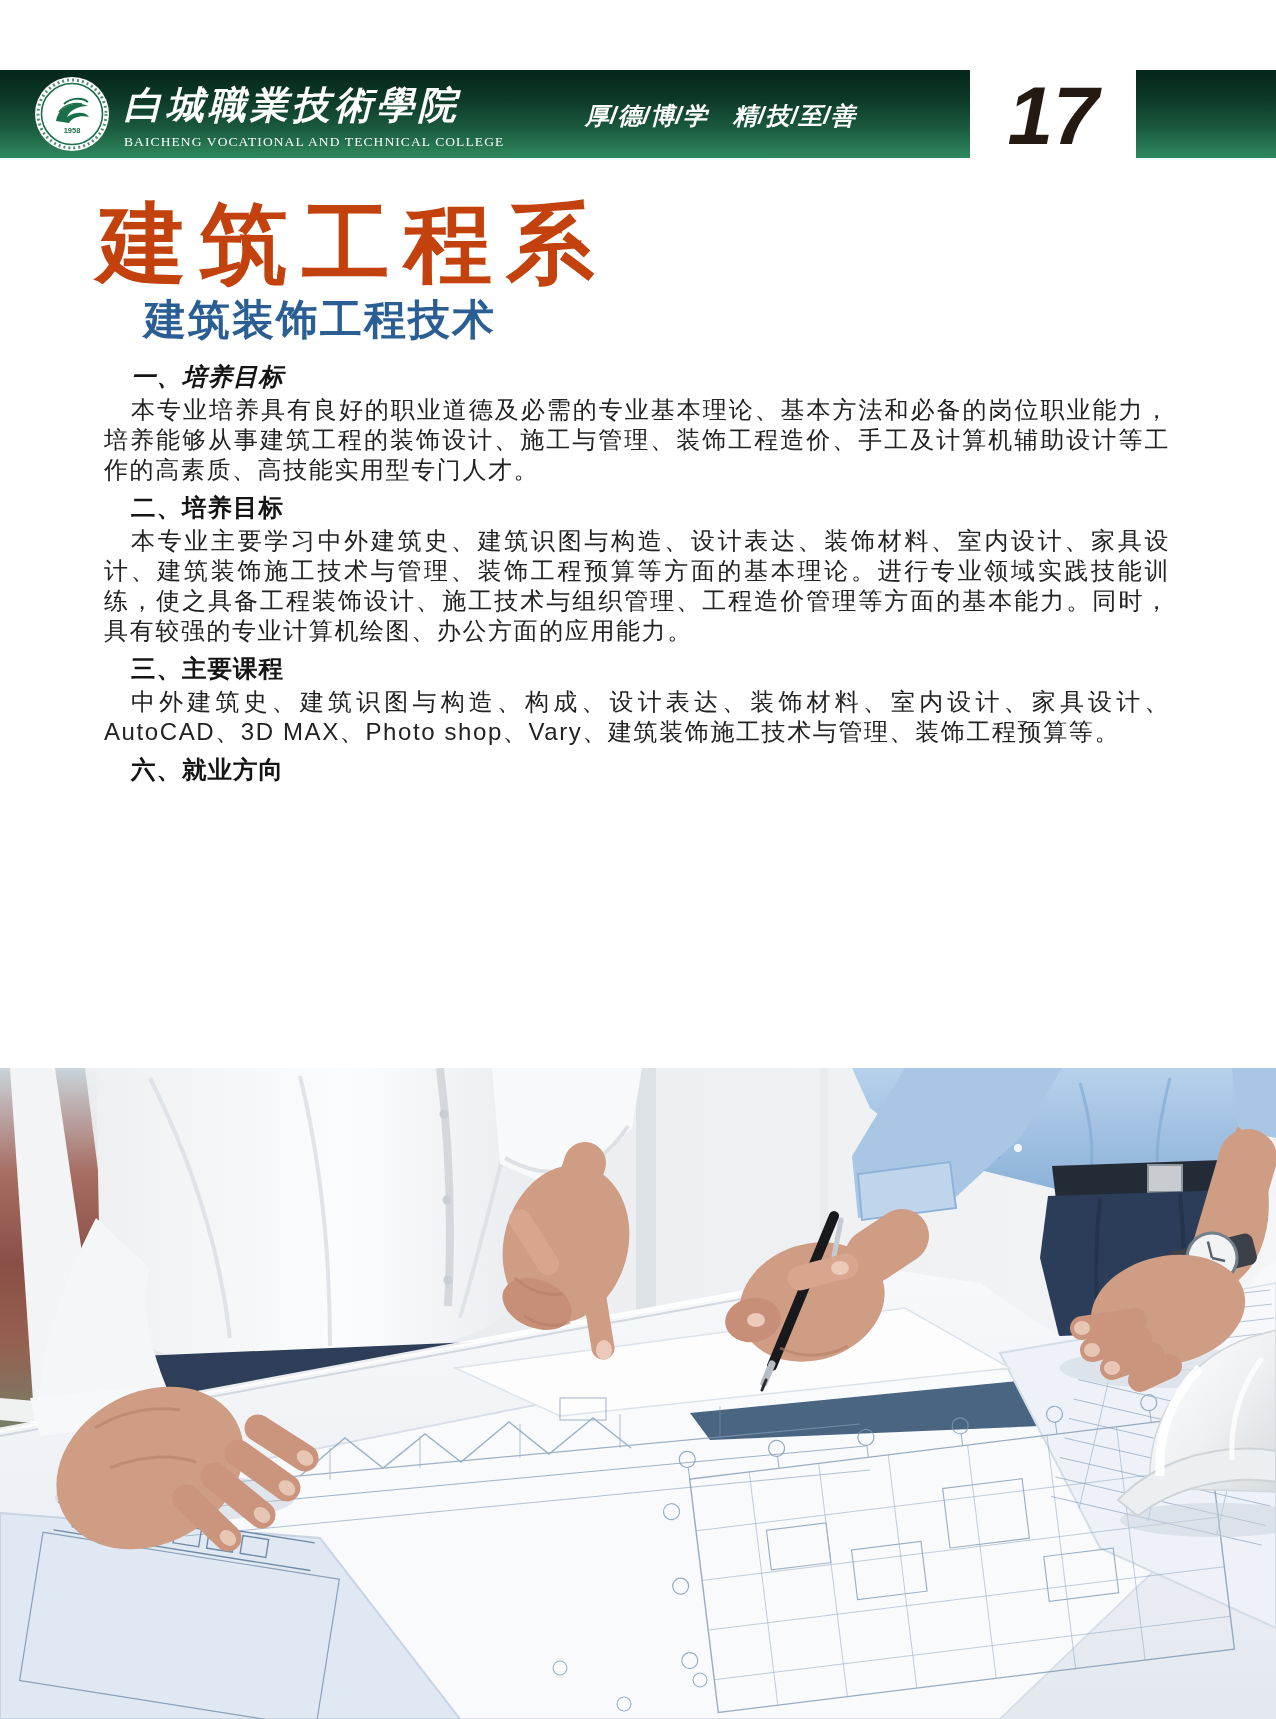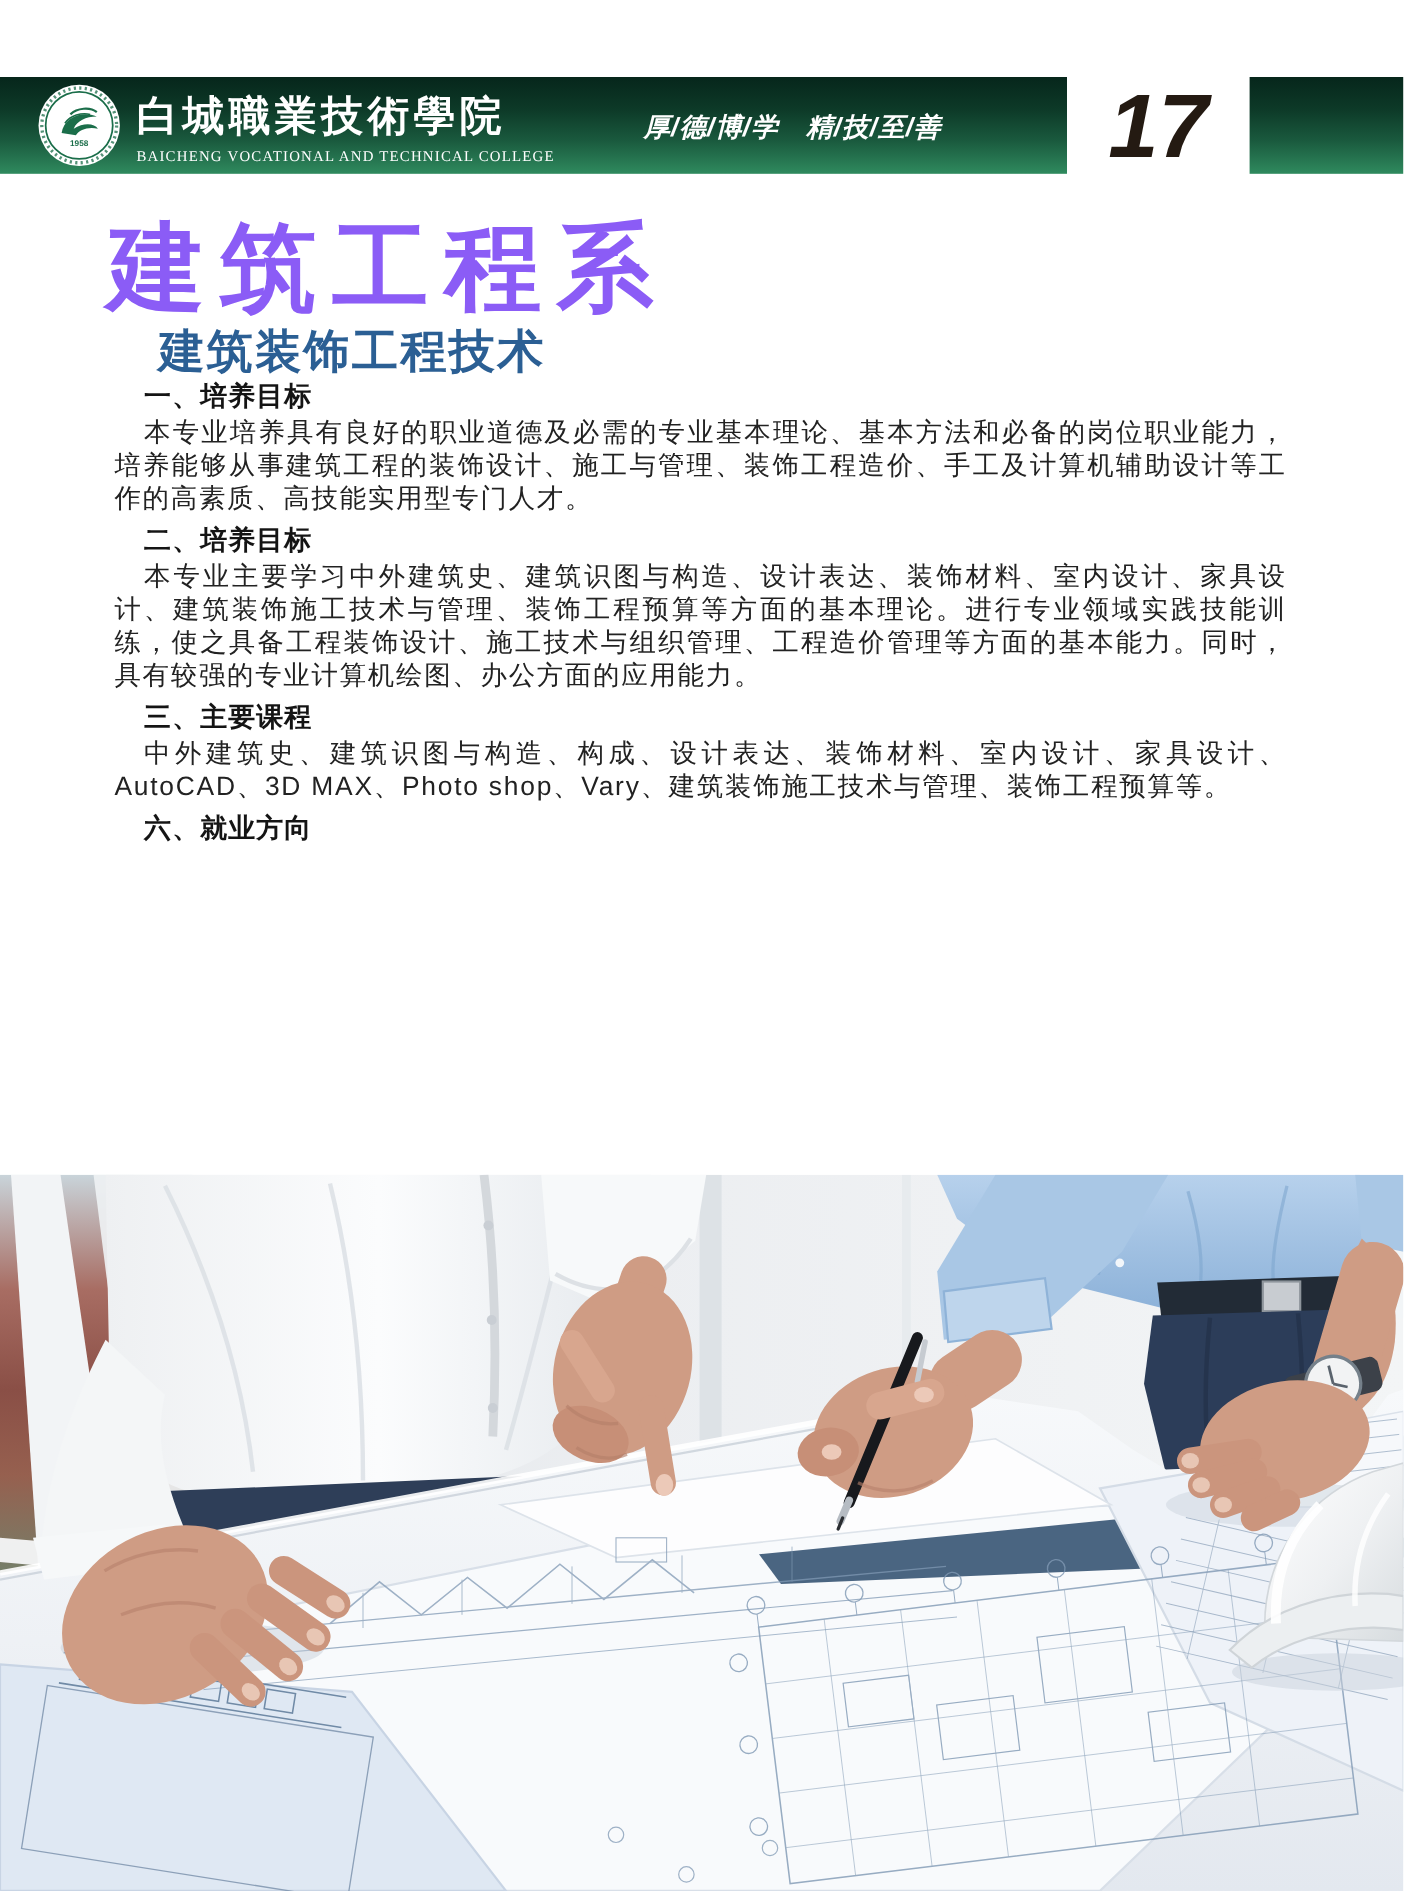--- a/index.html
+++ b/index.html
@@ -13,56 +13,56 @@
     position:absolute; left:0; top:70px; width:970px; height:88px;
     background:linear-gradient(180deg,#06261b 0%,#0d3a28 34%,#1a5a3e 66%,#2f8a5e 100%);
   }
   .bar-right {
     position:absolute; left:1136px; top:70px; width:140px; height:88px;
     background:linear-gradient(180deg,#06261b 0%,#0d3a28 34%,#1a5a3e 66%,#2f8a5e 100%);
   }
   .logo { position:absolute; left:34px; top:6px; width:76px; height:76px; }
   .college-names { position:absolute; left:124px; top:10px; color:#ffffff; }
   .college-zh {
-    font-family:"Liberation Serif", serif; font-weight:bold;
+    font-family:"Liberation Serif", serif; font-style:italic; font-weight:bold;
     font-size:38px; letter-spacing:4px; white-space:nowrap;
   }
   .college-en {
     font-family:"Liberation Serif", serif; font-size:13.5px; letter-spacing:1.1px;
     margin-top:3px; white-space:nowrap;
   }
   .motto {
     position:absolute; left:585px; top:30px; color:#ffffff; font-size:24px;
     font-style:italic; font-weight:bold; letter-spacing:1px; white-space:nowrap;
   }
   .page-number {
     position:absolute; left:970px; top:74px; width:166px; height:84px;
     display:flex; align-items:center; justify-content:center;
     font-size:82px; font-weight:800; font-style:italic; color:#241a12;
   }
   
   .dept-title {
     position:absolute; left:98px; top:198px; font-size:88px; line-height:92px;
-    font-weight:900; color:#8b5cf6; letter-spacing:14px; white-space:nowrap;text-align:right;
+    font-weight:900; color:#c2410c; letter-spacing:14px; white-space:nowrap;text-align:right;
   }
   .major-title {
     position:absolute; left:100px; top:296px; font-size:42px; line-height:48px;
     font-weight:900; color:#2b5f94; letter-spacing:2px; white-space:nowrap;margin-left:44px;
   }
   
   .content { position:absolute; left:104px; top:346px; width:1066px; color:#1e1e1e; }
   .content h3 {
     font-size:24.5px; line-height:30px; font-weight:bold; color:#141414;
     text-indent:27px; margin:8px 0 3px 0; letter-spacing:1px;
   }
   .content p {
     font-size:24px; line-height:30px; color:#222222; text-indent:27px;
     text-align:justify; letter-spacing:1.6px;
   }
-  .content section:first-child h3 { margin-top:0; }
+  .content section:first-child h3 { margin-top:16px;font-style:italic; }
   
   .photo { position:absolute; left:0; top:1068px; width:1276px; height:651px; }
   .photo svg { display:block; }
 </style>
 </head>
 <body>
 
 <div class="page">
 
   <header>

